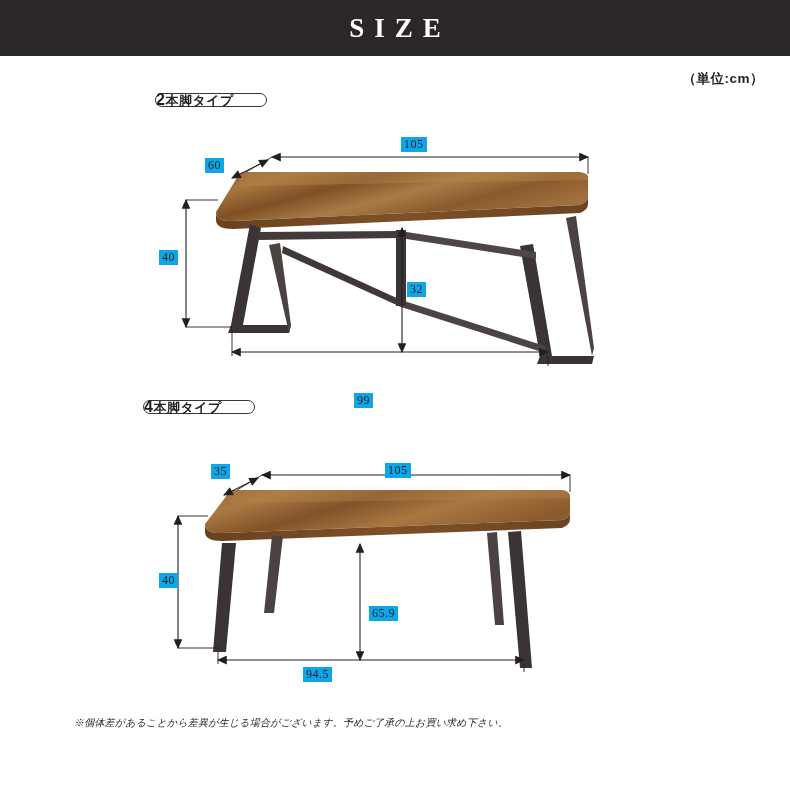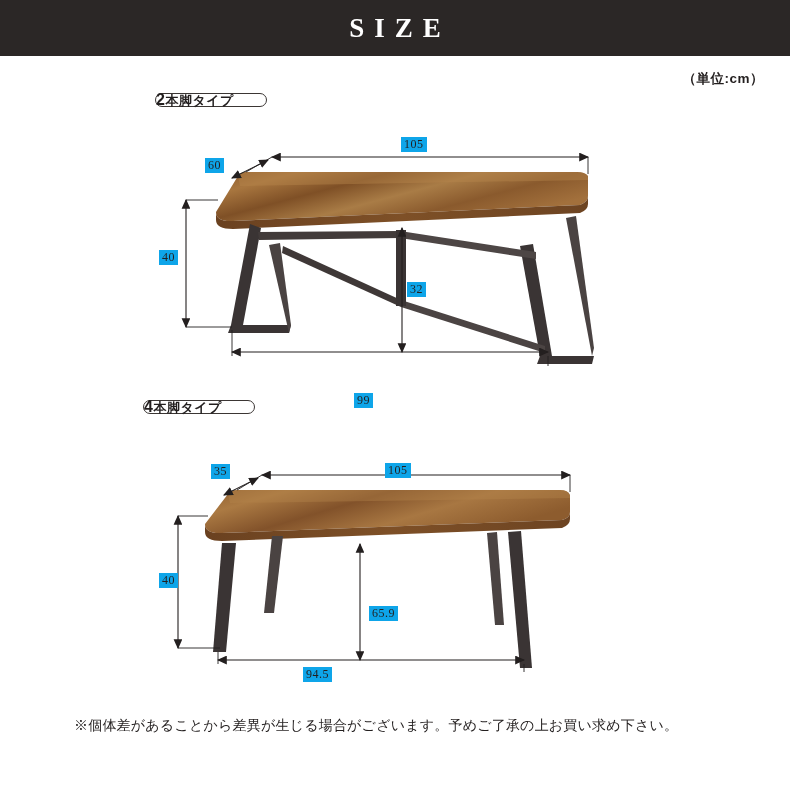--- a/index.html
+++ b/index.html
@@ -99,23 +99,24 @@
     top: 716px;
     width: 700px;
   }
   .footer-line1 {
     font-size: 15.5px;
     font-weight: 700;
     letter-spacing: 0.5px;
     margin-bottom: 10px;
   }
   .footer-line2 {
-    font-size: 14px;
+    font-size: 10px;
     letter-spacing: 0.2px;
     line-height: 1.4;
+    font-style: italic;
   }
 </style>
 </head>
 <body>
 
 <div class="header">
   <div class="header-title">SIZE</div>
 </div>
 
 <div class="unit-note">（単位:cm）</div>

